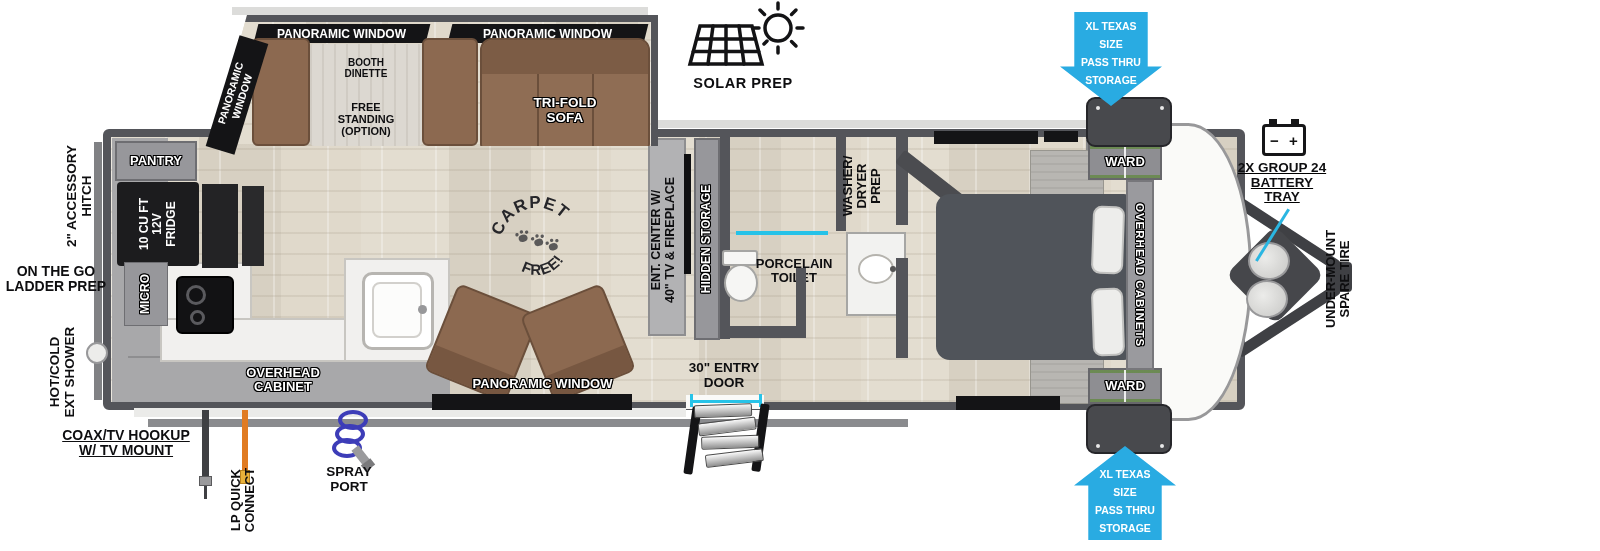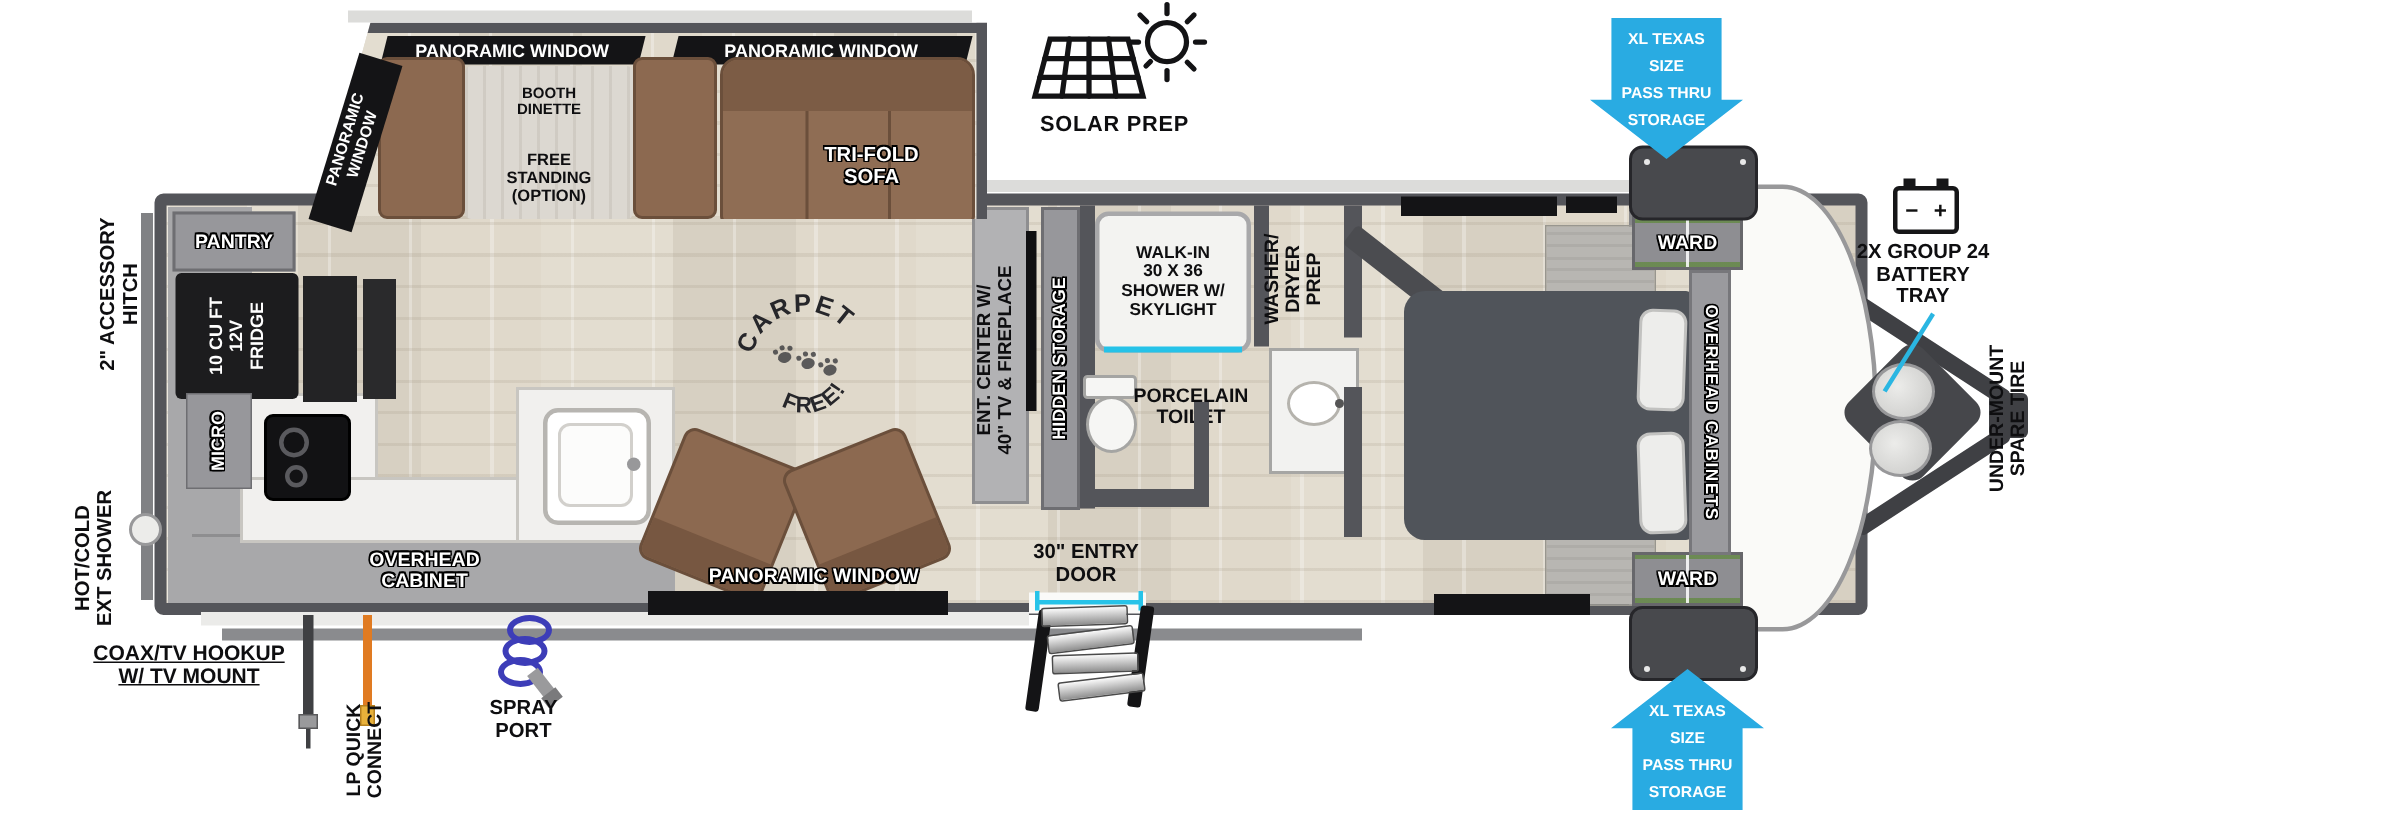--- a/index.html
+++ b/index.html
@@ -114,26 +114,20 @@
   <div class="A flexc" style="left:559px;top:222px;width:210px;height:36px;transform:rotate(-90deg);">
     <span class="lbl" style="font-size:12.5px;">ENT. CENTER W/
 40" TV &amp; FIREPLACE</span>
   </div>
   <div class="A graybox" style="left:694px;top:138px;width:26px;height:202px;"></div>
   <div class="A flexc" style="left:612px;top:227px;width:190px;height:24px;transform:rotate(-90deg);">
     <span class="olbl" style="font-size:12px;">HIDDEN STORAGE</span>
   </div>
 
   <div class="A wall" style="left:720px;top:137px;width:10px;height:202px;"></div>
-  <div class="A" style="left:730px;top:141px;width:104px;height:94px;background:#f3f3f1;border:3px solid #a8a8aa;border-radius:9px;display:flex;align-items:center;justify-content:center;">
-    <span class="lbl" style="font-size:11.5px;">WALK-IN
-30 X 36
-SHOWER W/
-SKYLIGHT</span>
-  </div>
   <div class="A" style="left:736px;top:231px;width:92px;height:4px;background:#25c2e8;"></div>
   <div class="A wall" style="left:836px;top:137px;width:10px;height:94px;"></div>
   <div class="A flexc" style="left:787px;top:164px;width:150px;height:44px;transform:rotate(-90deg);">
     <span class="lbl" style="font-size:13px;">WASHER/
 DRYER
 PREP</span>
   </div>
   <div class="A" style="left:722px;top:250px;width:36px;height:16px;background:#f6f6f4;border:2px solid #a5a5a3;border-radius:3px;"></div>
   <div class="A" style="left:724px;top:264px;width:34px;height:38px;background:#f6f6f4;border:2px solid #a5a5a3;border-radius:50%;"></div>
   <div class="A flexc" style="left:744px;top:254px;width:100px;height:34px;">
@@ -177,21 +171,21 @@
         <span class="lbl" style="font-size:11px;">FREE
 STANDING
 (OPTION)</span>
       </div>
     </div>
     <div class="A brown" style="left:204px;top:16px;width:56px;height:108px;border-radius:6px;"></div>
     <div class="A brown" style="left:262px;top:16px;width:170px;height:112px;background:#8f6d54;border-radius:12px 12px 6px 6px;">
       <div class="A" style="left:0;top:0;width:100%;height:34px;background:#7c5c45;border-radius:10px 10px 0 0;"></div>
       <div class="A" style="left:33%;top:34px;width:2px;height:74px;background:#6b4f3b;"></div>
       <div class="A" style="left:66%;top:34px;width:2px;height:74px;background:#6b4f3b;"></div>
-      <div class="A flexc" style="left:16px;top:38px;width:100%;height:66px;justify-content:center;">
+      <div class="A flexc" style="left:0;top:38px;width:100%;height:66px;justify-content:center;">
         <span class="olbl" style="font-size:13.5px;">TRI-FOLD
 SOFA</span>
       </div>
     </div>
   </div>
   <div class="A winstrip flexc" style="left:179px;top:80px;width:116px;height:30px;transform:rotate(-73deg);">
     <span class="olbl" style="font-size:10.5px;text-shadow:none;">PANORAMIC
 WINDOW</span>
   </div>
 
@@ -246,21 +240,21 @@
   <div class="A" style="left:1240px;top:240px;width:70px;height:70px;background:#46474b;border-radius:10px;transform:rotate(45deg);"></div>
   <div class="A" style="left:1248px;top:242px;width:42px;height:38px;background:radial-gradient(circle at 40% 40%,#ececea,#c7c7c5);border:2px solid #98989a;border-radius:50%;"></div>
   <div class="A" style="left:1246px;top:280px;width:42px;height:38px;background:radial-gradient(circle at 40% 40%,#ececea,#c7c7c5);border:2px solid #98989a;border-radius:50%;"></div>
   <div class="A" style="left:1290px;top:210px;width:61px;height:3px;background:#2ab6e2;transform:rotate(122deg);transform-origin:left top;"></div>
   <div class="A" style="left:1262px;top:124px;width:44px;height:32px;background:#fff;border:3px solid #161618;border-radius:4px;display:flex;align-items:center;justify-content:space-around;font-weight:bold;font-size:15px;color:#111;">
     <span>−</span>
       <span>+</span>
   </div>
   <div class="A" style="left:1269px;top:119px;width:8px;height:6px;background:#161618;"></div>
   <div class="A" style="left:1291px;top:119px;width:8px;height:6px;background:#161618;"></div>
-  <div class="A flexc" style="left:1222px;top:156px;width:120px;height:54px;">
+  <div class="A flexc" style="left:1222px;top:156px;width:120px;height:54px;text-decoration:underline;">
     <span class="lbl" style="font-size:13.5px;">2X GROUP 24
 BATTERY
 TRAY</span>
   </div>
   <div class="A flexc" style="left:1278px;top:262px;width:120px;height:34px;transform:rotate(-90deg);">
     <span class="lbl" style="font-size:13px;">UNDER-MOUNT
 SPARE TIRE</span>
   </div>
 
   <svg class="A" style="left:686px;top:0px;" width="120" height="74" viewBox="0 0 120 74">
@@ -295,20 +289,24 @@
   <div class="A" style="left:338px;top:410px;width:30px;height:20px;border:4px solid #3d3db8;border-radius:50%;"></div>
   <div class="A" style="left:335px;top:424px;width:30px;height:20px;border:4px solid #3d3db8;border-radius:50%;"></div>
   <div class="A" style="left:332px;top:438px;width:30px;height:20px;border:4px solid #3d3db8;border-radius:50%;"></div>
   <div class="A" style="left:356px;top:446px;width:9px;height:18px;background:#9a9a9c;transform:rotate(-38deg);"></div>
   <div class="A" style="left:362px;top:461px;width:12px;height:8px;background:#7a7a7c;transform:rotate(-38deg);"></div>
 
   <div class="A flexc" style="left:15px;top:179px;width:130px;height:34px;transform:rotate(-90deg);">
     <span class="lbl" style="font-size:13.5px;">2" ACCESSORY
 HITCH</span>
   </div>
+  <div class="A flexc" style="left:0px;top:260px;width:112px;height:38px;">
+    <span class="lbl" style="font-size:14px;">ON THE GO
+LADDER PREP</span>
+  </div>
   <div class="A flexc" style="left:-2px;top:355px;width:130px;height:34px;transform:rotate(-90deg);">
     <span class="lbl" style="font-size:13.5px;">HOT/COLD
 EXT SHOWER</span>
   </div>
   <div class="A flexc" style="left:48px;top:424px;width:156px;height:38px;">
     <span class="lbl" style="font-size:14px;text-decoration:underline;">COAX/TV HOOKUP
 W/ TV MOUNT</span>
   </div>
   <div class="A flexc" style="left:191px;top:483px;width:104px;height:34px;transform:rotate(-90deg);">
     <span class="lbl" style="font-size:13px;">LP QUICK

